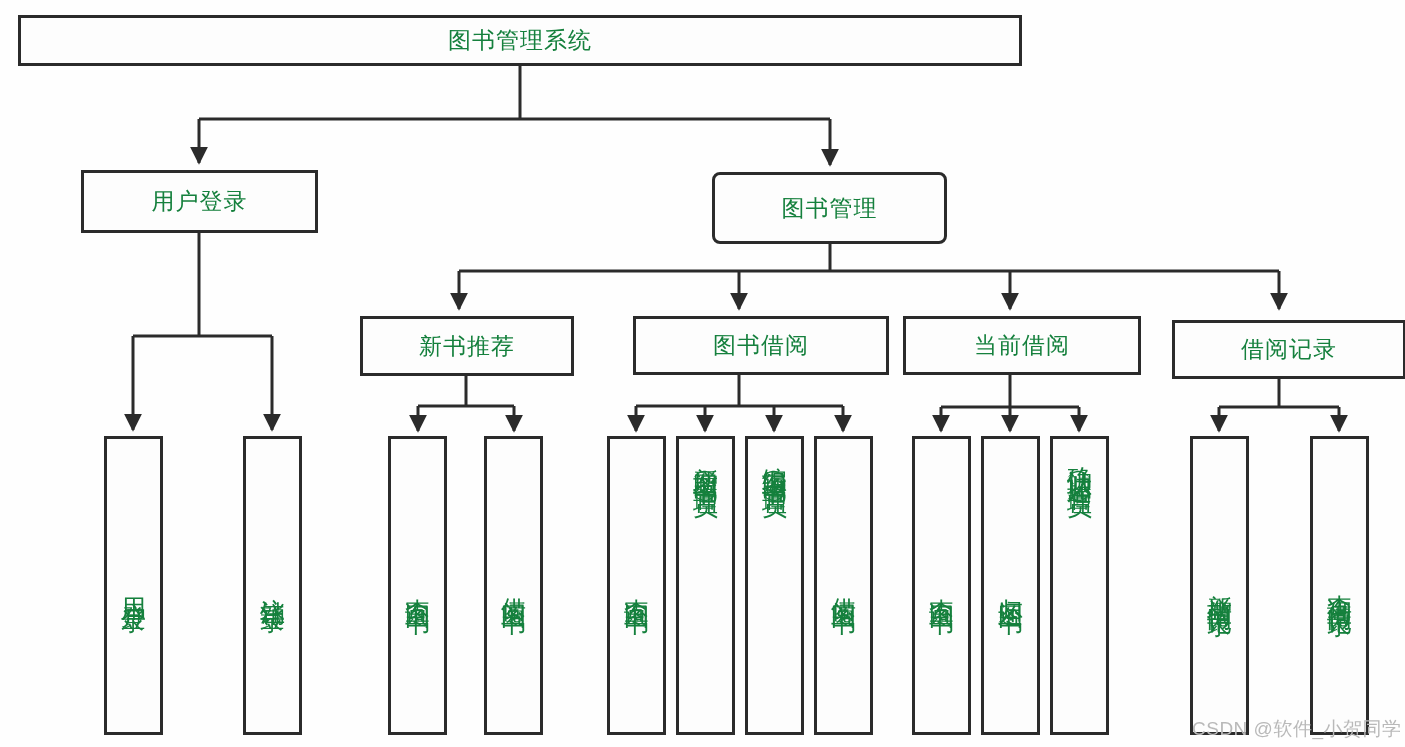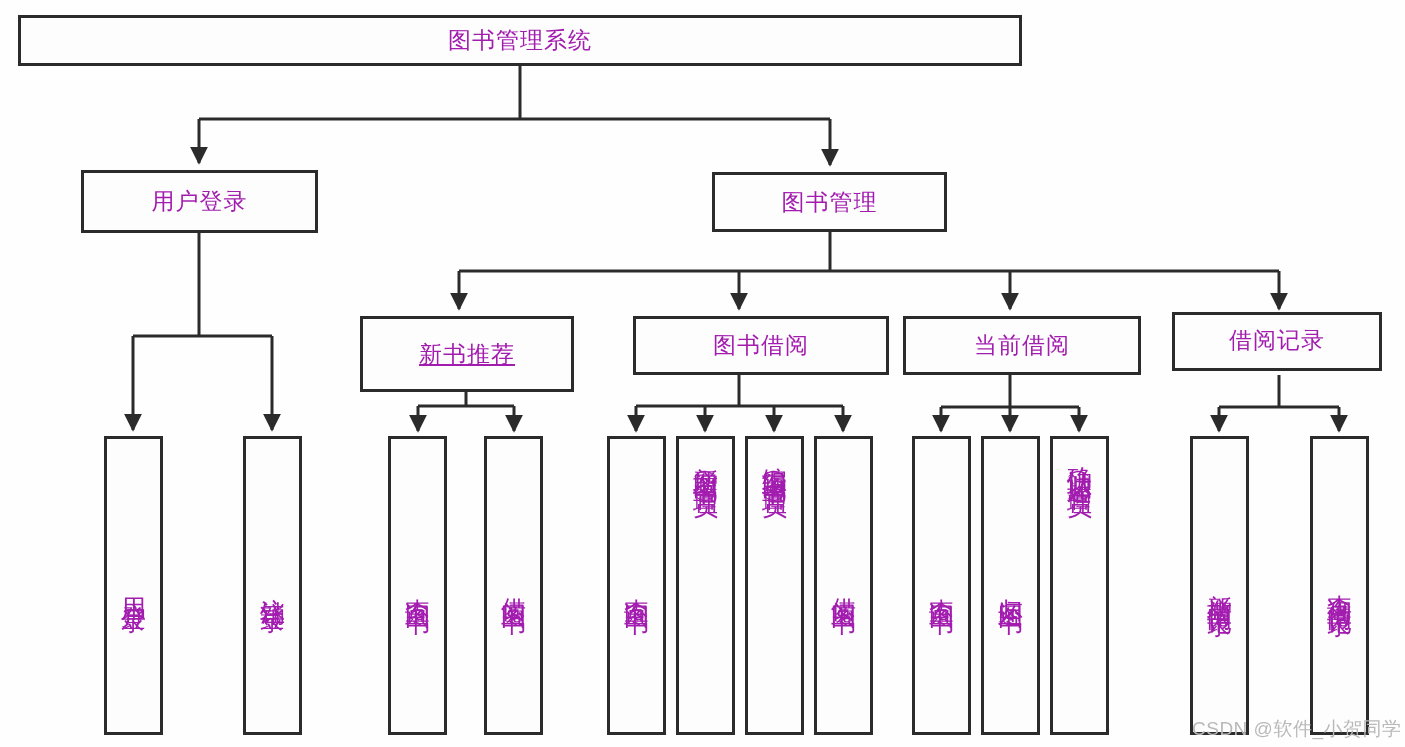--- a/index.html
+++ b/index.html
@@ -25,21 +25,21 @@
     height: 747px;
   }
   .node {
     position: absolute;
     box-sizing: border-box;
     border: 3px solid #2b2b2b;
     background: #fdfdfd;
     display: flex;
     align-items: center;
     justify-content: center;
-    color: #a21caf;
+    color: #15803d;
   }
   .node .label {
     font-size: 23px;
     letter-spacing: 1px;
     line-height: 1.15;
     white-space: nowrap;
   }
   .node.vertical {
     align-items: flex-start;
     justify-content: center;
@@ -119,34 +119,34 @@
     </g>
   </svg>
 
   <div class="node" style="left:18px; top:15px; width:1004px; height:51px;">
     <span class="label">图书管理系统</span>
   </div>
 
   <div class="node" style="left:81px; top:170px; width:237px; height:63px;">
     <span class="label">用户登录</span>
   </div>
-  <div class="node" style="left:712px; top:172px; width:235px; height:60px;">
+  <div class="node" style="left:712px; top:172px; width:235px; height:72px;border-radius:8px;">
     <span class="label">图书管理</span>
   </div>
 
-  <div class="node" style="left:360px; top:316px; width:214px; height:76px;text-decoration:underline;">
+  <div class="node" style="left:360px; top:316px; width:214px; height:60px;">
     <span class="label">新书推荐</span>
   </div>
   <div class="node" style="left:633px; top:316px; width:256px; height:59px;">
     <span class="label">图书借阅</span>
   </div>
   <div class="node" style="left:903px; top:316px; width:238px; height:59px;">
     <span class="label">当前借阅</span>
   </div>
-  <div class="node" style="left:1172px; top:312px; width:210px; height:59px;font-family:Liberation Serif, serif;">
+  <div class="node" style="left:1172px; top:320px; width:234px; height:59px;">
     <span class="label">借阅记录</span>
   </div>
 
   <div class="node vertical centered" style="left:104px; top:436px; width:59px; height:299px;">
     <span class="label">用户登录</span>
   </div>
   <div class="node vertical centered" style="left:243px; top:436px; width:59px; height:299px;">
     <span class="label">注销登录</span>
   </div>
 

